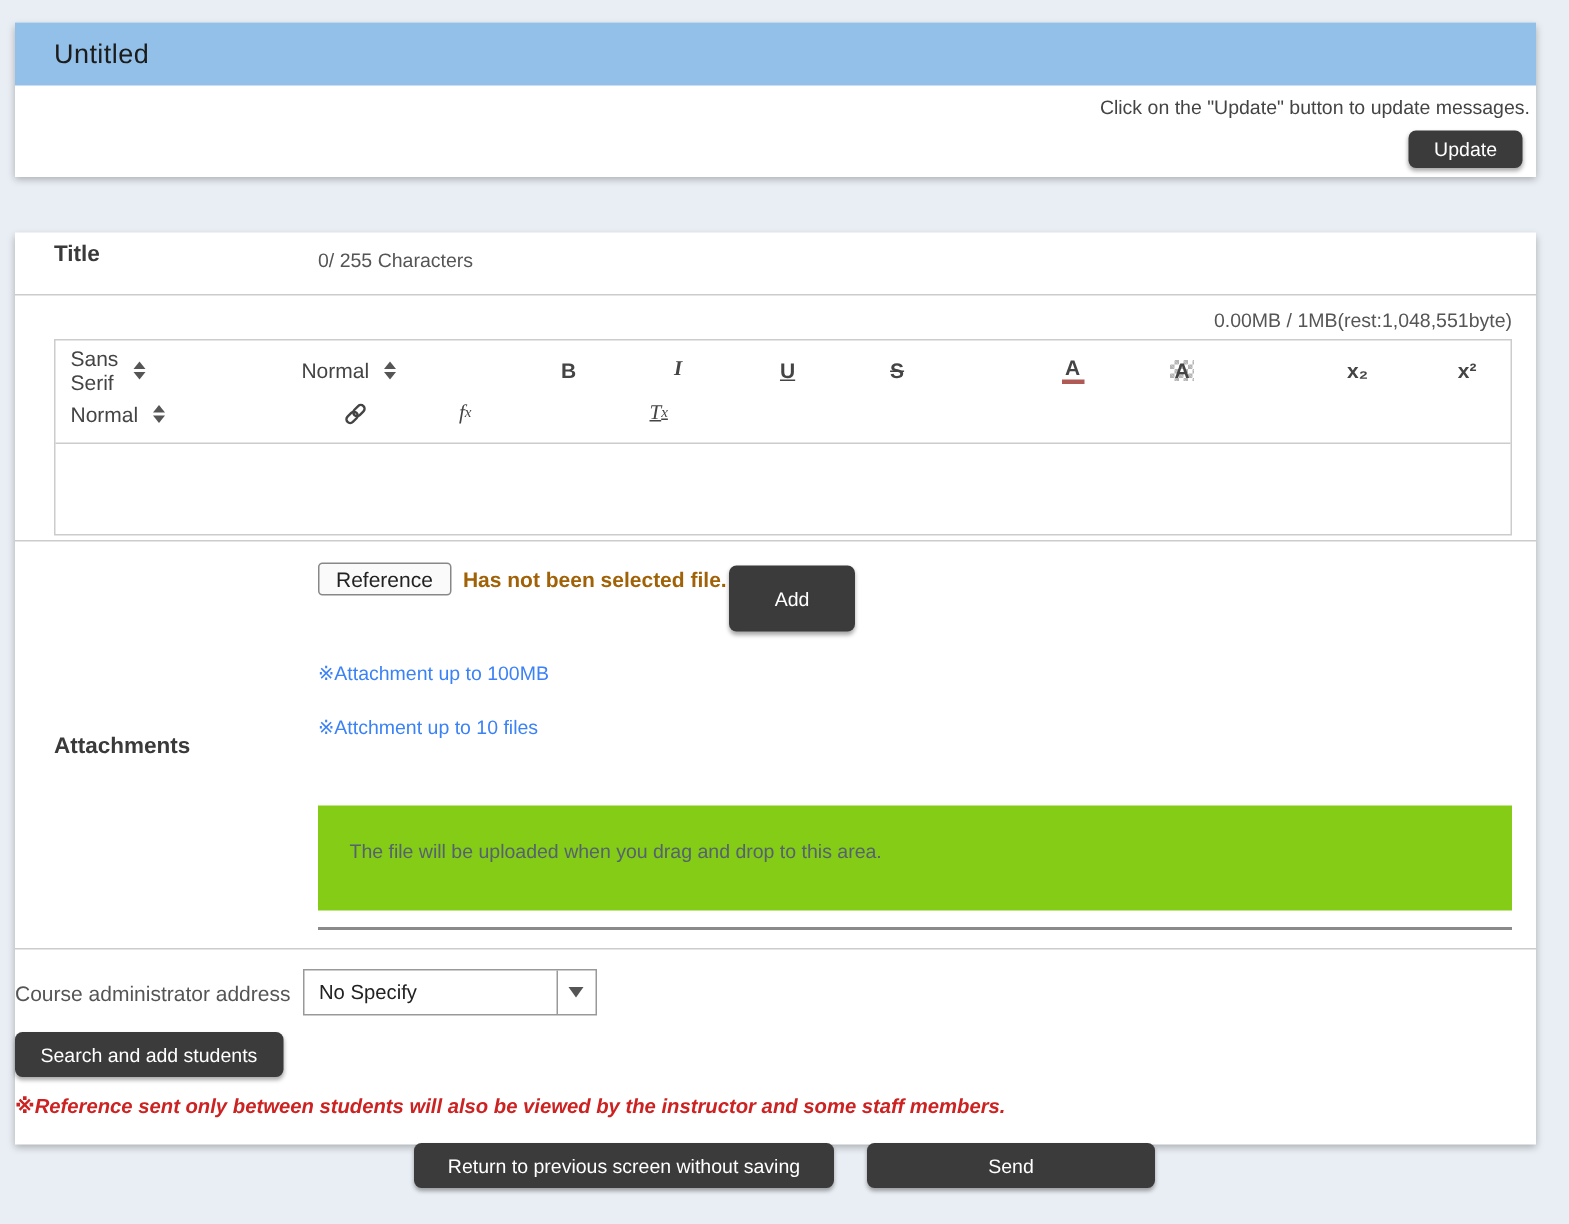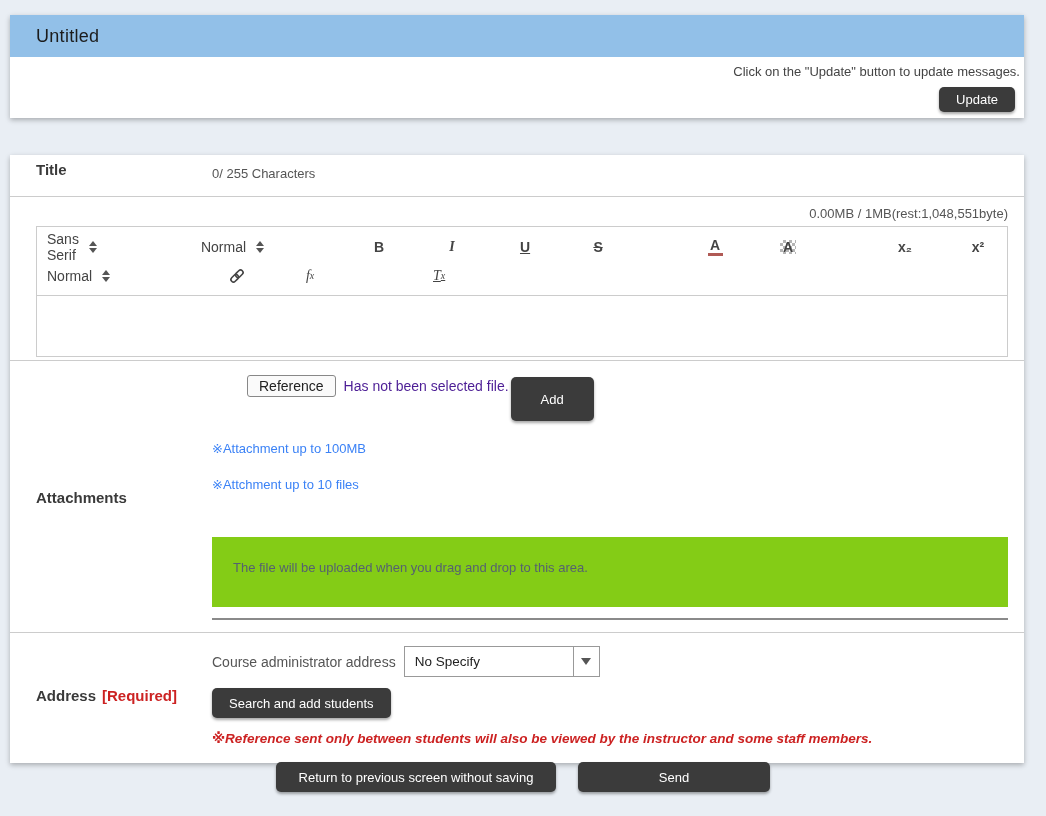--- a/index.html
+++ b/index.html
@@ -86,23 +86,23 @@
   .fx { font-style:italic; font-family:"Liberation Serif",serif; font-size:14px; }
   .fx sub,.tx sub { font-size:10px; }
   .tx { font-size:14px; font-style:italic; font-family:"Liberation Serif",serif; text-decoration:underline; }
   .editor-content { height:60px; }
   
   .attach-section { display:flex; align-items:center; padding:14px 16px 12px 0; }
   .attach-content { flex:1; }
   .file-row { display:flex; align-items:flex-start; }
   .btn-reference {
     background:#fafafa; border:1px solid #888; border-radius:3px;
-    font-family:inherit; font-size:14px; color:#222; padding:2px 11px; cursor:pointer;margin-left:35px;
-  }
-  .no-file { font-size:14px; color:#4c1d95; margin-left:8px; padding-top:3px; }
+    font-family:inherit; font-size:14px; color:#222; padding:2px 11px; cursor:pointer;
+  }
+  .no-file { font-size:14px; color:#a16207; margin-left:8px; padding-top:3px;font-weight:bold; }
   .btn-add { height:44px; padding:0 30px; margin-left:2px; margin-top:2px; }
   .attach-note { font-size:13px; color:#3b82f6; line-height:16px;margin-top:20px; }
   .notes { margin-top:3px; }
   .dropzone {
     margin-top:44px; height:70px; background:#84cc16;
     font-size:13px; color:#55626f; padding:23px 0 0 21px;
   }
   .drop-underline { border-bottom:2px solid #8a8a8a; margin-top:11px; }
   
   .address-section { display:flex; align-items:center; padding:13px 16px 17px 0; border-bottom:none; }
@@ -311,23 +311,20 @@
         <div class="attach-note">※Attchment up to 10 files</div>
       </div>
       <div class="dropzone">
         <span>The file will be uploaded when you drag and drop to this area.</span>
       </div>
       <div class="drop-underline"></div>
     </div>
   </div>
 
   <div class="address-section">
-    <div class="label-col">
-      <span class="field-label">Address</span><span class="field-label required">[Required]</span>
-    </div>
     <div class="address-content">
       <div class="admin-row">
         <span class="admin-label">Course administrator address</span>
         <div class="select-box">
           <span class="select-value">No Specify</span>
           <span class="select-arrow-cell">
               <span class="sel-tri"></span>
             </span>
         </div>
       </div>

